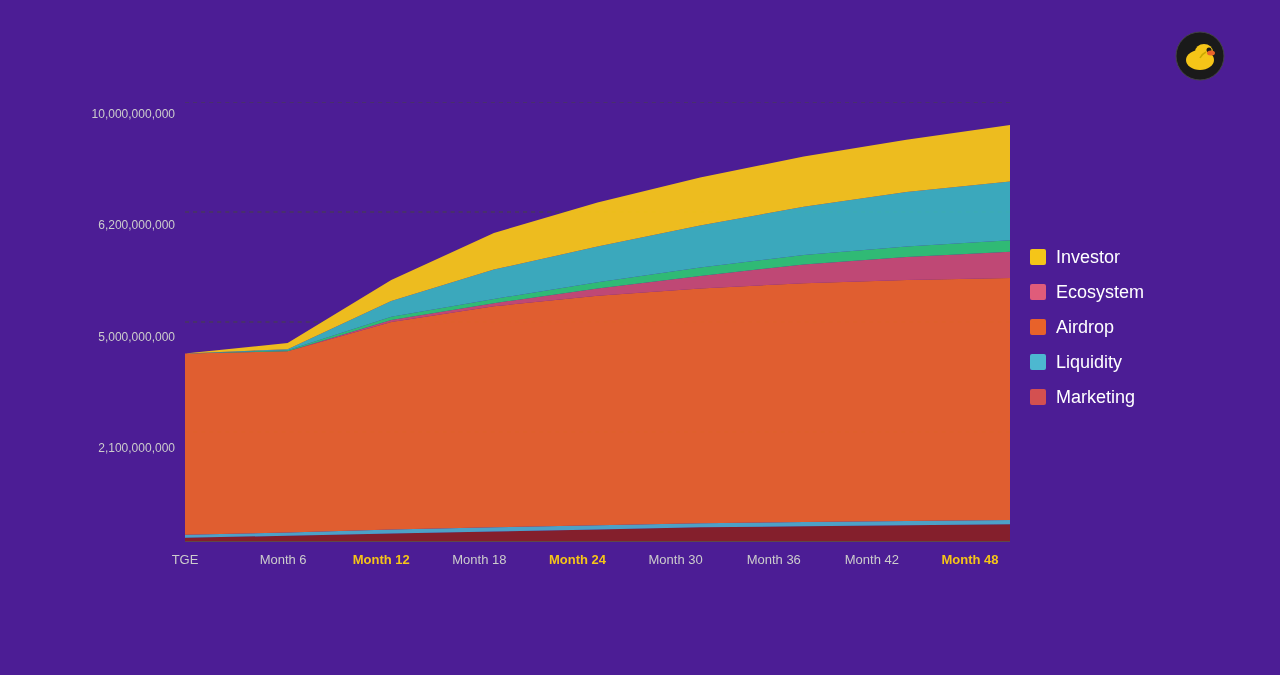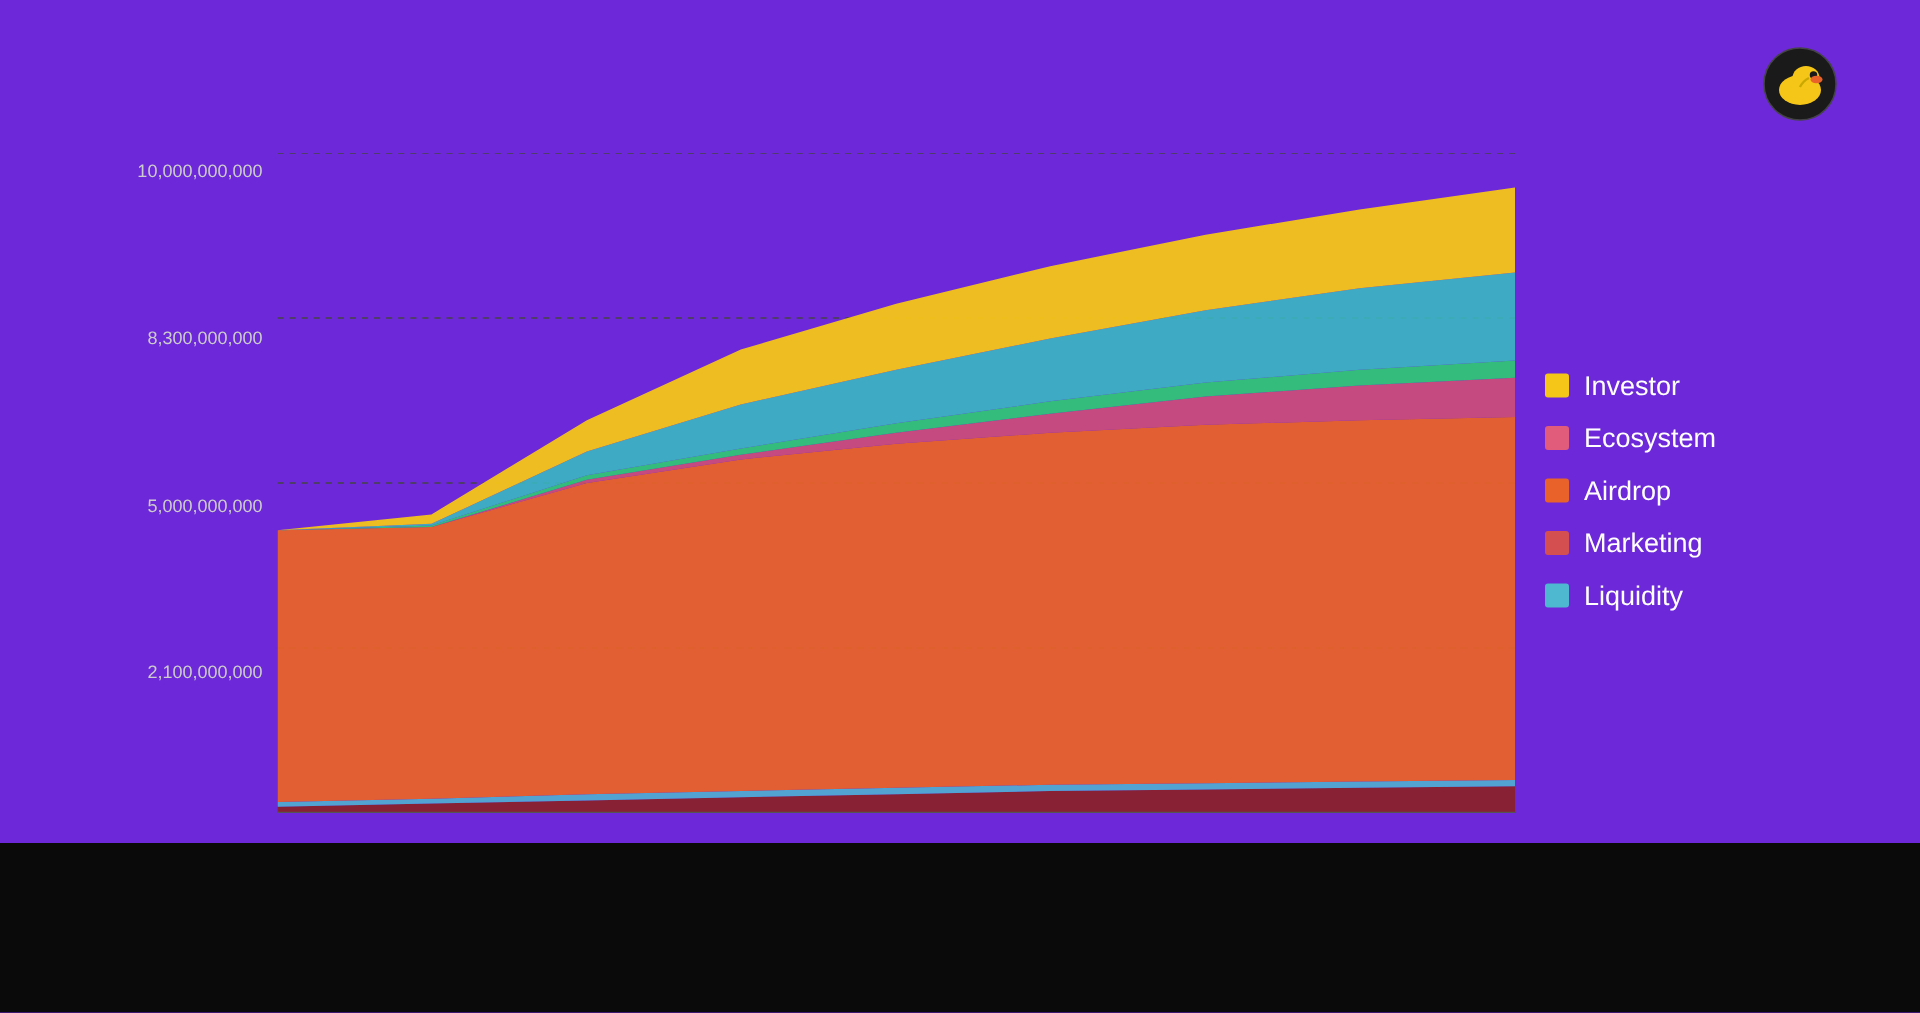--- a/index.html
+++ b/index.html
@@ -5,22 +5,22 @@
     * { margin: 0; padding: 0; box-sizing: border-box; }
     body {
       background: #0a0a0a;
       width: 1280px;
       height: 675px;
       overflow: hidden;
       font-family: Arial, sans-serif;
     }
     .container {
       width: 1280px;
-      height: 562px;
-      background: #6d28d9;
+      height: 675px;
+      background: #4c1d95;
       position: relative;
       padding: 30px 40px 20px 40px;
     }
     .header {
       display: flex;
       justify-content: space-between;
       align-items: center;
       margin-bottom: 20px;
     }
     .title {
@@ -132,21 +132,21 @@
       </svg>
       <div class="logo-text"></div>
     </div>
   </div>
 
   <div class="chart-and-legend">
     <div class="chart-area">
       <div class="y-axis-labels">
 
       <div class="y-label">10,000,000,000</div>
-          <div class="y-label">8,300,000,000</div>
+          <div class="y-label">6,200,000,000</div>
           <div class="y-label">5,000,000,000</div>
           <div class="y-label">2,100,000,000</div>
           <div class="y-label"></div>
         </div>
       <div class="chart-wrapper">
         <svg class="svg-chart" viewBox="0 0 820 420" preserveAspectRatio="none">
 
           <line x1="0" y1="0" x2="820" y2="0" stroke="#444" stroke-width="1" stroke-dasharray="4,4"></line>
           <line x1="0" y1="105" x2="820" y2="105" stroke="#444" stroke-width="1" stroke-dasharray="4,4"></line>
           <line x1="0" y1="210" x2="820" y2="210" stroke="#444" stroke-width="1" stroke-dasharray="4,4"></line>
@@ -184,40 +184,52 @@
           " fill="#3ab8c0" opacity="0.9"></path>
 
           <path d="
             M0,240 L102,230 L205,170 L307,125 L410,96 L512,72 L615,52 L717,36 L820,22
             L820,76 L717,86 L615,100 L512,118 L410,138 L307,160 L205,190 L102,236 L0,240 Z
           " fill="#f5c518" opacity="0.95"></path>
 
           <line x1="0" y1="420" x2="820" y2="420" stroke="#555" stroke-width="1.5"></line>
         </svg>
         
+        <div style="display:flex; justify-content:space-between; padding-top:6px;">
+
+        <div class="x-label">TGE</div>
+            <div class="x-label">Month 6</div>
+            <div class="x-label highlight">Month 12</div>
+            <div class="x-label">Month 18</div>
+            <div class="x-label highlight">Month 24</div>
+            <div class="x-label">Month 30</div>
+            <div class="x-label">Month 36</div>
+            <div class="x-label">Month 42</div>
+            <div class="x-label highlight">Month 48</div>
+          </div>
       </div>
     </div>
 
     <div class="legend">
 
     <div class="legend-item">
           <div class="legend-dot" style="background: rgb(245, 197, 24);"></div>
           <div class="legend-label">Investor</div>
         </div>
         <div class="legend-item">
           <div class="legend-dot" style="background: rgb(224, 92, 122);"></div>
           <div class="legend-label">Ecosystem</div>
         </div>
         <div class="legend-item">
           <div class="legend-dot" style="background: rgb(232, 98, 42);"></div>
           <div class="legend-label">Airdrop</div>
         </div>
         <div class="legend-item">
+          <div class="legend-dot" style="background: rgb(77, 184, 208);"></div>
+          <div class="legend-label">Liquidity</div>
+        </div>
+        <div class="legend-item">
           <div class="legend-dot" style="background: rgb(212, 80, 80);"></div>
           <div class="legend-label">Marketing</div>
-        </div>
-        <div class="legend-item">
-          <div class="legend-dot" style="background: rgb(77, 184, 208);"></div>
-          <div class="legend-label">Liquidity</div>
         </div>
       </div>
   </div>
 </div>
 
 </body></html>

